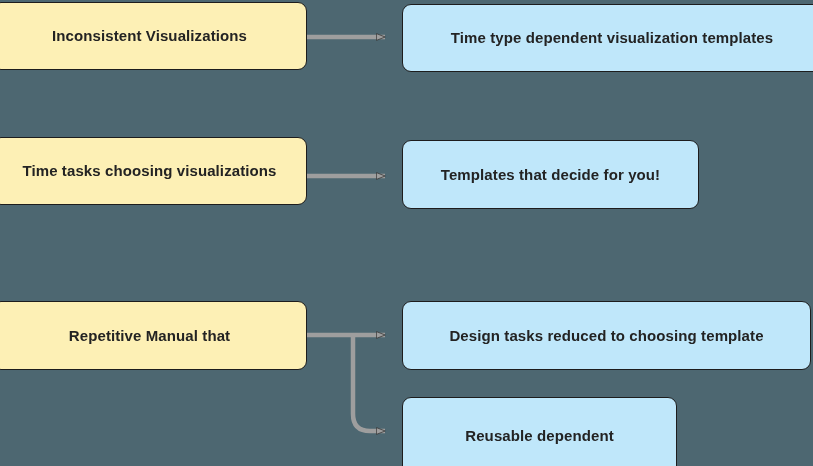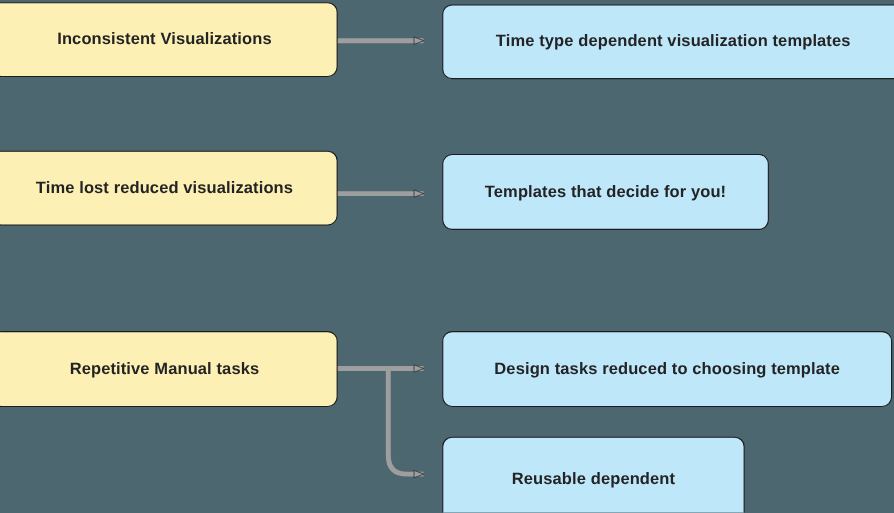--- a/index.html
+++ b/index.html
@@ -81,25 +81,25 @@
     <g>
       <path d="M353,335 L353,414 Q353,431 370,431 L385,431" fill="none" stroke="#9e9e9e" stroke-width="4.5" stroke-linecap="butt" stroke-linejoin="round" marker-end="url(#arrowhead)"></path>
     </g>
   </svg>
 
   <div class="node problem" style="left:-8px; top:2px; width:315px; height:68px;">
     <span class="node-label">Inconsistent Visualizations</span>
   </div>
 
   <div class="node problem" style="left:-8px; top:137px; width:315px; height:68px;">
-    <span class="node-label">Time lost reduced visualizations</span>
+    <span class="node-label">Time tasks choosing visualizations</span>
   </div>
 
   <div class="node problem" style="left:-8px; top:301px; width:315px; height:69px;">
-    <span class="node-label">Repetitive Manual tasks</span>
+    <span class="node-label">Repetitive Manual that</span>
   </div>
 
   <div class="node solution" style="left:402px; top:4px; width:420px; height:68px;">
     <span class="node-label">Time type dependent visualization templates</span>
   </div>
 
   <div class="node solution" style="left:402px; top:140px; width:297px; height:69px;">
     <span class="node-label">Templates that decide for you!</span>
   </div>
 

